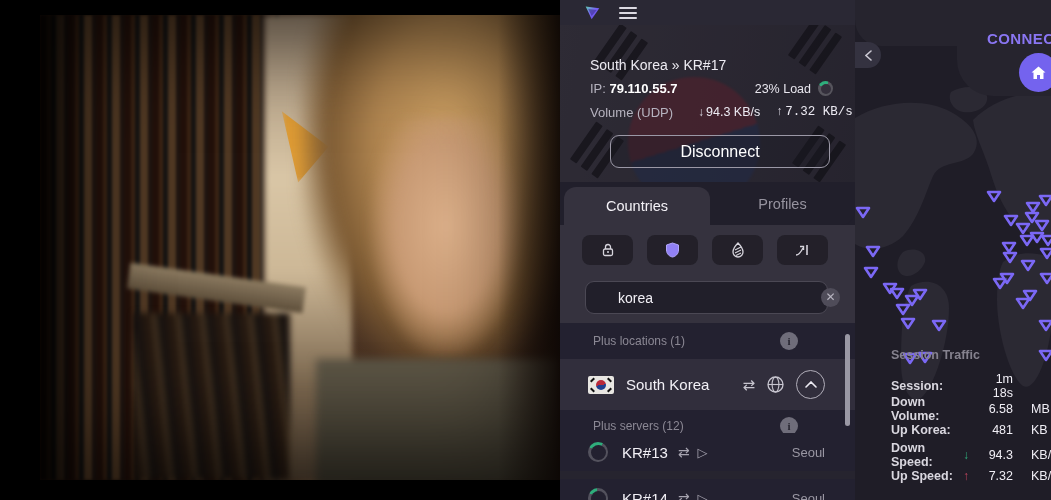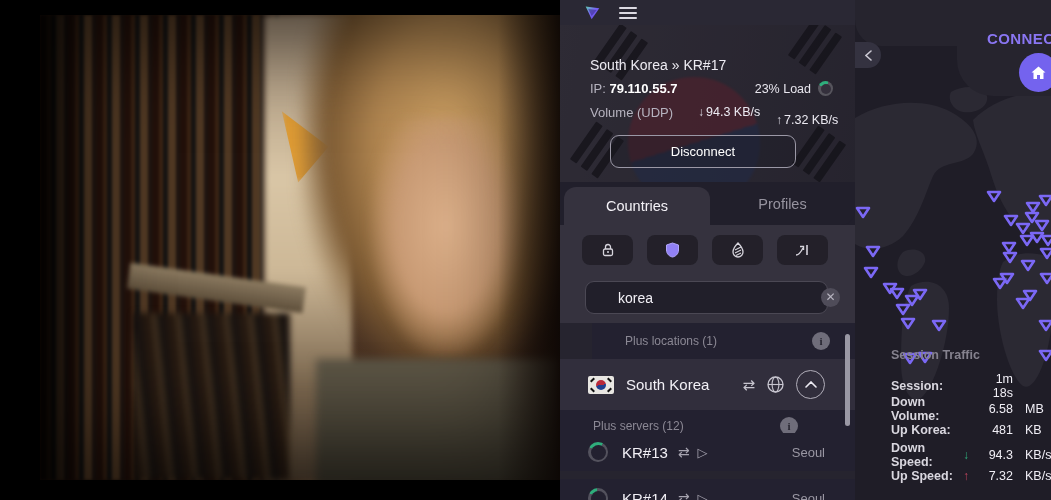--- a/index.html
+++ b/index.html
@@ -54,25 +54,25 @@
   .conn-overlay { position:absolute; inset:0; background:rgba(30,28,38,.45); }
   .conn-text { position:absolute; inset:0; }
   .conn-title { position:absolute; left:30px; top:32px; font-size:14px; color:#edebf2; }
   .conn-ip { position:absolute; left:30px; top:56px; font-size:13px; color:#b6b3bf; }
   .conn-ip b { color:#ffffff; font-weight:700; }
   .conn-load { position:absolute; right:44px; top:57px; font-size:12.5px; color:#e8e6ee;margin-left:20px; }
   .load-ring { position:absolute; right:22px; top:56px; width:15px; height:15px; border-radius:50%; }
   .load-ring::after { content:""; position:absolute; inset:2.5px; border-radius:50%; background:#34303c; }
   .conn-proto { position:absolute; left:30px; top:80px; font-size:13px; color:#b6b3bf; }
   .conn-down { position:absolute; left:138px; top:80px; font-size:12.5px; color:#eceaf2; }
-  .conn-up { position:absolute; left:216px; top:88px; font-size:12.5px; color:#eceaf2; }
+  .conn-up { position:absolute; left:216px; top:80px; font-size:12.5px; color:#eceaf2;font-family:Liberation Mono, monospace; }
   .speed-arrow { font-size:12px; margin-right:2px; color:#d8d6e0; }
-  .disconnect-btn { position:absolute; left:50px; top:110px; width:186px; height:33px;
+  .disconnect-btn { position:absolute; left:50px; top:110px; width:220px; height:33px;
     background:rgba(28,26,36,.30); border:1px solid #9b98a6; border-radius:9px;
-    color:#ffffff; font-size:13px; font-family:inherit; cursor:pointer; }
+    color:#ffffff; font-size:16px; font-family:inherit; cursor:pointer; }
 
   .tab-row { position:absolute; left:0; top:182px; width:100%; height:43px; background:#211f2b; }
   .tab-inactive-bg { position:absolute; right:0; top:0; width:150px; height:43px; background:#211f2b; border-radius:0 0 14px 0; }
   .tab-active { position:absolute; left:4px; top:5px; width:146px; height:38px; background:#35323e;
     border-radius:12px 12px 0 0; display:flex; align-items:center; justify-content:center;
     color:#f4f2f7; font-size:14.5px; cursor:pointer; }
   .tab-profiles { position:absolute; left:150px; top:0; width:145px; height:43px;
     display:flex; align-items:center; justify-content:center; color:#96939f; font-size:14.5px; cursor:pointer; }
 
   .filters-row { position:absolute; left:0; top:225px; width:100%; height:50px; background:#35323e;
@@ -81,21 +81,21 @@
     display:flex; align-items:center; justify-content:center; cursor:pointer; border:none; }
 
   .search-row { position:absolute; left:0; top:275px; width:100%; height:48px; background:#35323e; }
   .search-box { position:absolute; left:25px; top:6px; width:243px; height:33px; background:#211f2a;
     border:1px solid #4b4854; border-radius:9px; display:flex; align-items:center; padding:0 10px; gap:22px; }
   .search-box input { flex:1; background:transparent; border:none; outline:none; color:#f2f0f6; font-size:14px; font-family:inherit; }
   .search-clear { width:19px; height:19px; border-radius:50%; background:#4f4c59; color:#b9b6c2;
     font-size:12px; line-height:19px; text-align:center; cursor:pointer; flex:none; }
 
   .section-band { position:absolute; left:0; width:100%; background:#232130; }
-  .band-locations { top:323px; height:36px;margin-left:32px; }
+  .band-locations { top:323px; height:36px; }
   .band-servers { top:410px; height:31px; }
   .section-label { position:absolute; left:33px; top:50%; transform:translateY(-50%); font-size:12px; color:#8b8894; }
   .info-icon { position:absolute; right:57px; top:50%; transform:translateY(-50%); width:18px; height:18px;
     border-radius:50%; background:#6f6d7a; color:#26242f; font-size:11px; font-weight:700;
     text-align:center; line-height:18px; font-family:"Liberation Serif","DejaVu Serif",serif; cursor:pointer; }
 
   .country-row { position:absolute; left:0; top:359px; width:100%; height:51px; background:#312e3c;
     display:flex; align-items:center; cursor:pointer; }
   .kr-flag { position:relative; width:26px; height:18px; background:#e8e6e2; border-radius:2px; margin-left:28px; overflow:hidden; flex:none; }
   .kr-flag .yin { position:absolute; left:8px; top:4px; width:10px; height:10px; border-radius:50%;
@@ -133,21 +133,21 @@
   .marker { position:absolute; width:18px; height:16px; cursor:pointer; }
 
   .session-panel { position:absolute; left:36px; top:348px; width:156px; }
   .session-title { font-size:12.5px; font-weight:700; color:#85828e; margin-bottom:10px; }
   .session-row { display:grid; grid-template-columns:1fr 14px 40px 34px; align-items:center; height:23px; }
   .session-row .lbl { font-size:12.5px; font-weight:700; color:#d9d7df; }
   .session-row .arr { font-size:12px; text-align:center; }
   .session-row .arr.down { color:#2fae7c; }
   .session-row .arr.up { color:#c2455e; }
   .session-row .val { font-size:12.5px; color:#f0eef5; text-align:right; }
-  .session-row .unit { font-size:12.5px; color:#f0eef5; text-align:left; padding-left:12px; }
+  .session-row .unit { font-size:12.5px; color:#f0eef5; text-align:left; padding-left:18px; }
 </style>
 </head>
 <body>
 
 <div class="stage">
 
   <div class="video-pane">
     <div class="video-frame">
       <div class="vf-shelf"></div>
       <div class="vf-window"></div>

